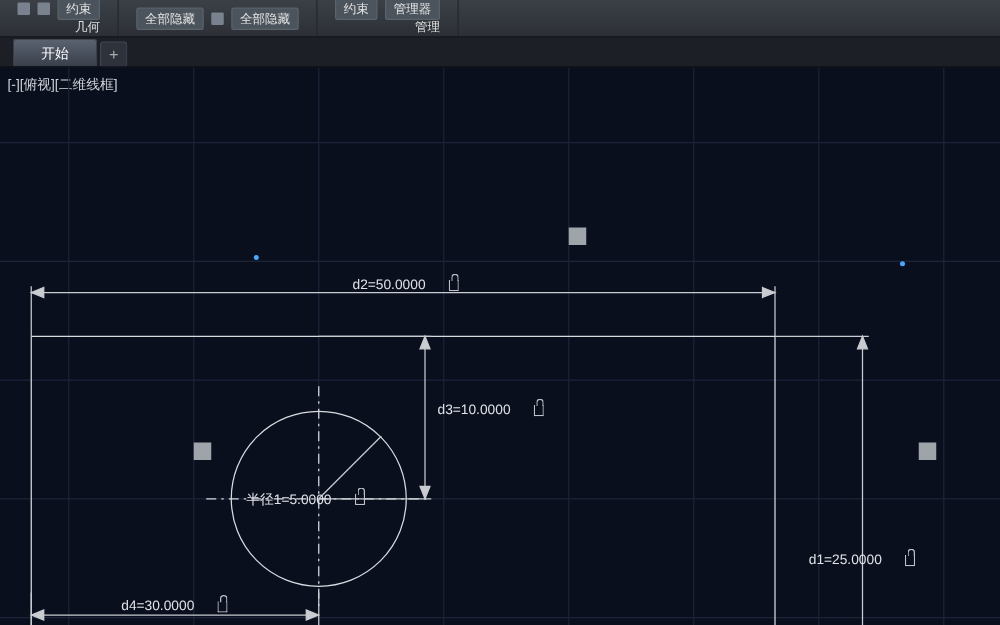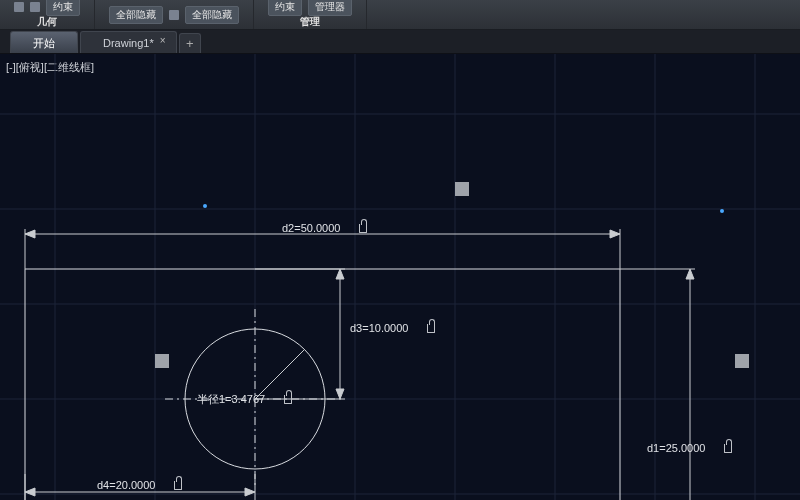--- a/index.html
+++ b/index.html
@@ -15,21 +15,21 @@
     font-size: 11px;
   }
   .ribbon-panel {
     display: flex; flex-direction: column; justify-content: center;
     padding: 0 14px;
     border-right: 1px solid #25282d;
     color: #d0d2d6;
     position: relative;
   }
   .ribbon-panel .icons { display: flex; gap: 6px; align-items: center; height: 14px; }
-  .ribbon-panel .label { font-size: 10px; text-align: center; color: #e0e0e0; margin-top: 1px; font-weight: bold; }
+  .ribbon-panel .label { font-size: 10px; text-align: right; color: #e0e0e0; margin-top: 1px; }
   .ribbon-icon { width: 10px; height: 10px; background: #7a8290; border-radius: 1px; }
   .ribbon-btn {
     display: flex; align-items: center; gap: 4px;
     background: #4b535d; border: 1px solid #5a626c;
     padding: 1px 6px; border-radius: 2px;
     font-size: 10px; color: #e4e4e4;
   }
 
   
   .tabbar {
@@ -143,24 +143,20 @@
       <span class="ribbon-btn">约束</span>
       <span class="ribbon-btn">管理器</span>
     </div>
     <div class="label">管理</div>
   </div>
 </div>
 
 <div class="tabbar">
   <div class="tab active">
     <span>开始</span>
-  </div>
-  <div class="tab">
-    <span>Drawing1*</span>
-    <span class="close">×</span>
   </div>
   <div class="newtab">
     <span>+</span>
   </div>
 </div>
 
 <div class="canvas">
 
   <div class="vp-label">[-][俯视][二维线框]</div>
 
@@ -232,25 +228,25 @@
   </div>
   <div class="dim-text" style="left:348px; top:268px">
     <span>d3=10.0000</span>
       <span class="lock-icon"></span>
   </div>
   <div class="dim-text" style="left:645px; top:388px">
     <span>d1=25.0000</span>
       <span class="lock-icon"></span>
   </div>
   <div class="dim-text" style="left:95px; top:425px">
-    <span>d4=20.0000</span>
+    <span>d4=30.0000</span>
       <span class="lock-icon"></span>
   </div>
   <div class="dim-text" style="left:195px; top:338px">
-    <span>半径1=3.4767</span>
+    <span>半径1=5.0000</span>
       <span class="lock-icon"></span>
   </div>
 
   <div class="grip" style="left:455px; top:128px"></div>
   <div class="grip" style="left:155px; top:300px"></div>
   <div class="grip" style="left:735px; top:300px"></div>
 
   <div class="pickpt" style="left:203px; top:150px"></div>
   <div class="pickpt" style="left:720px; top:155px"></div>
 

